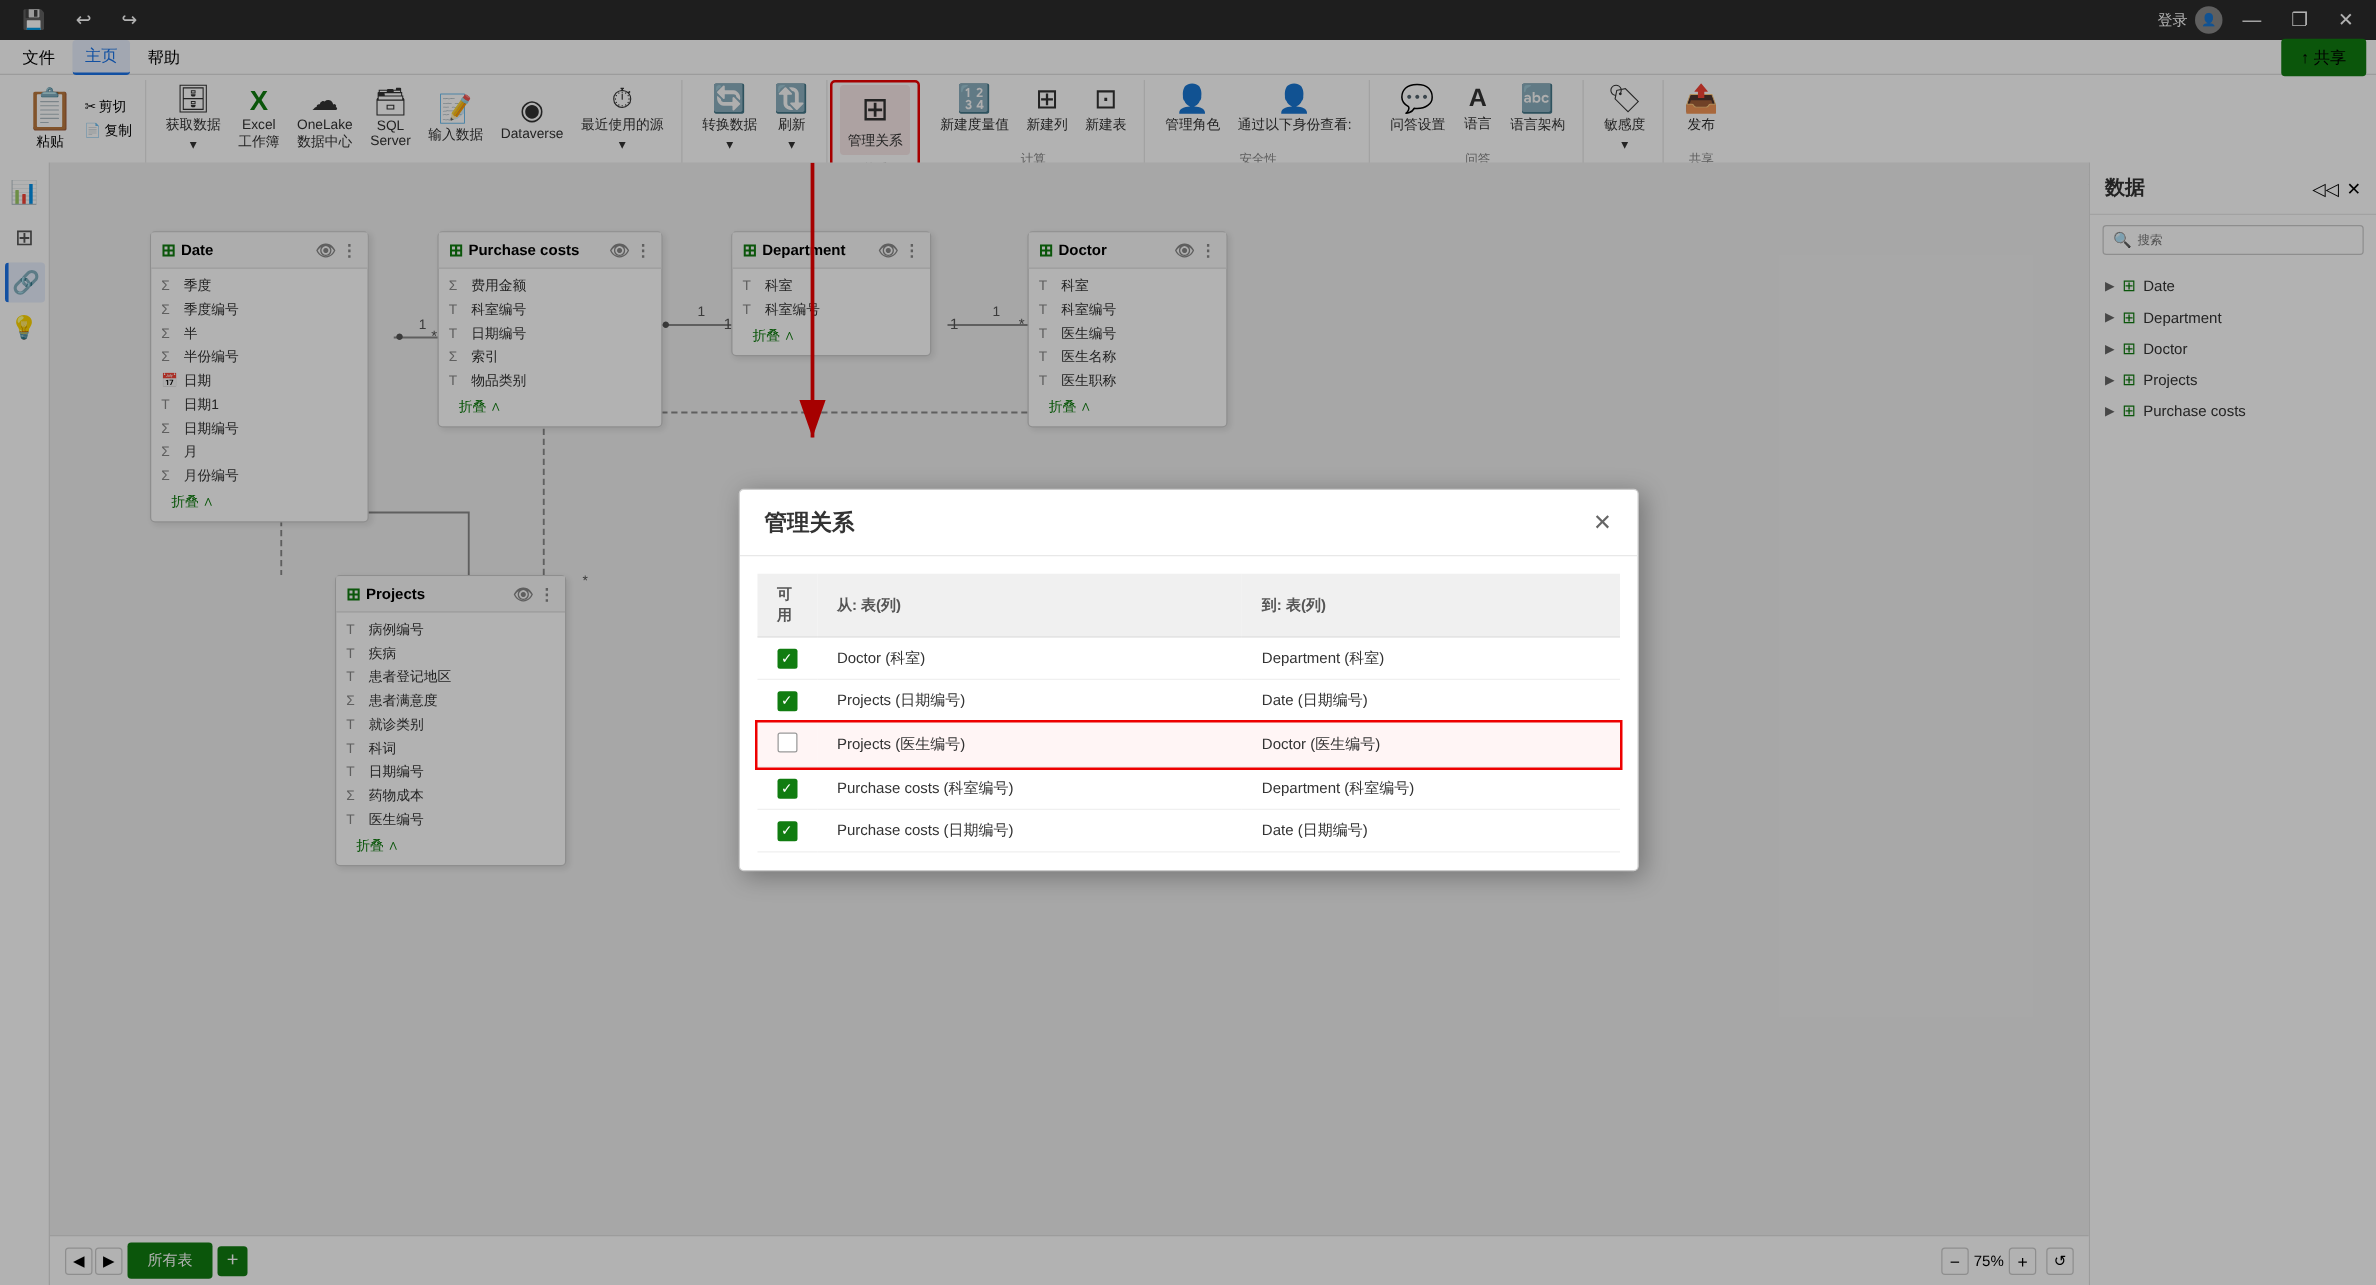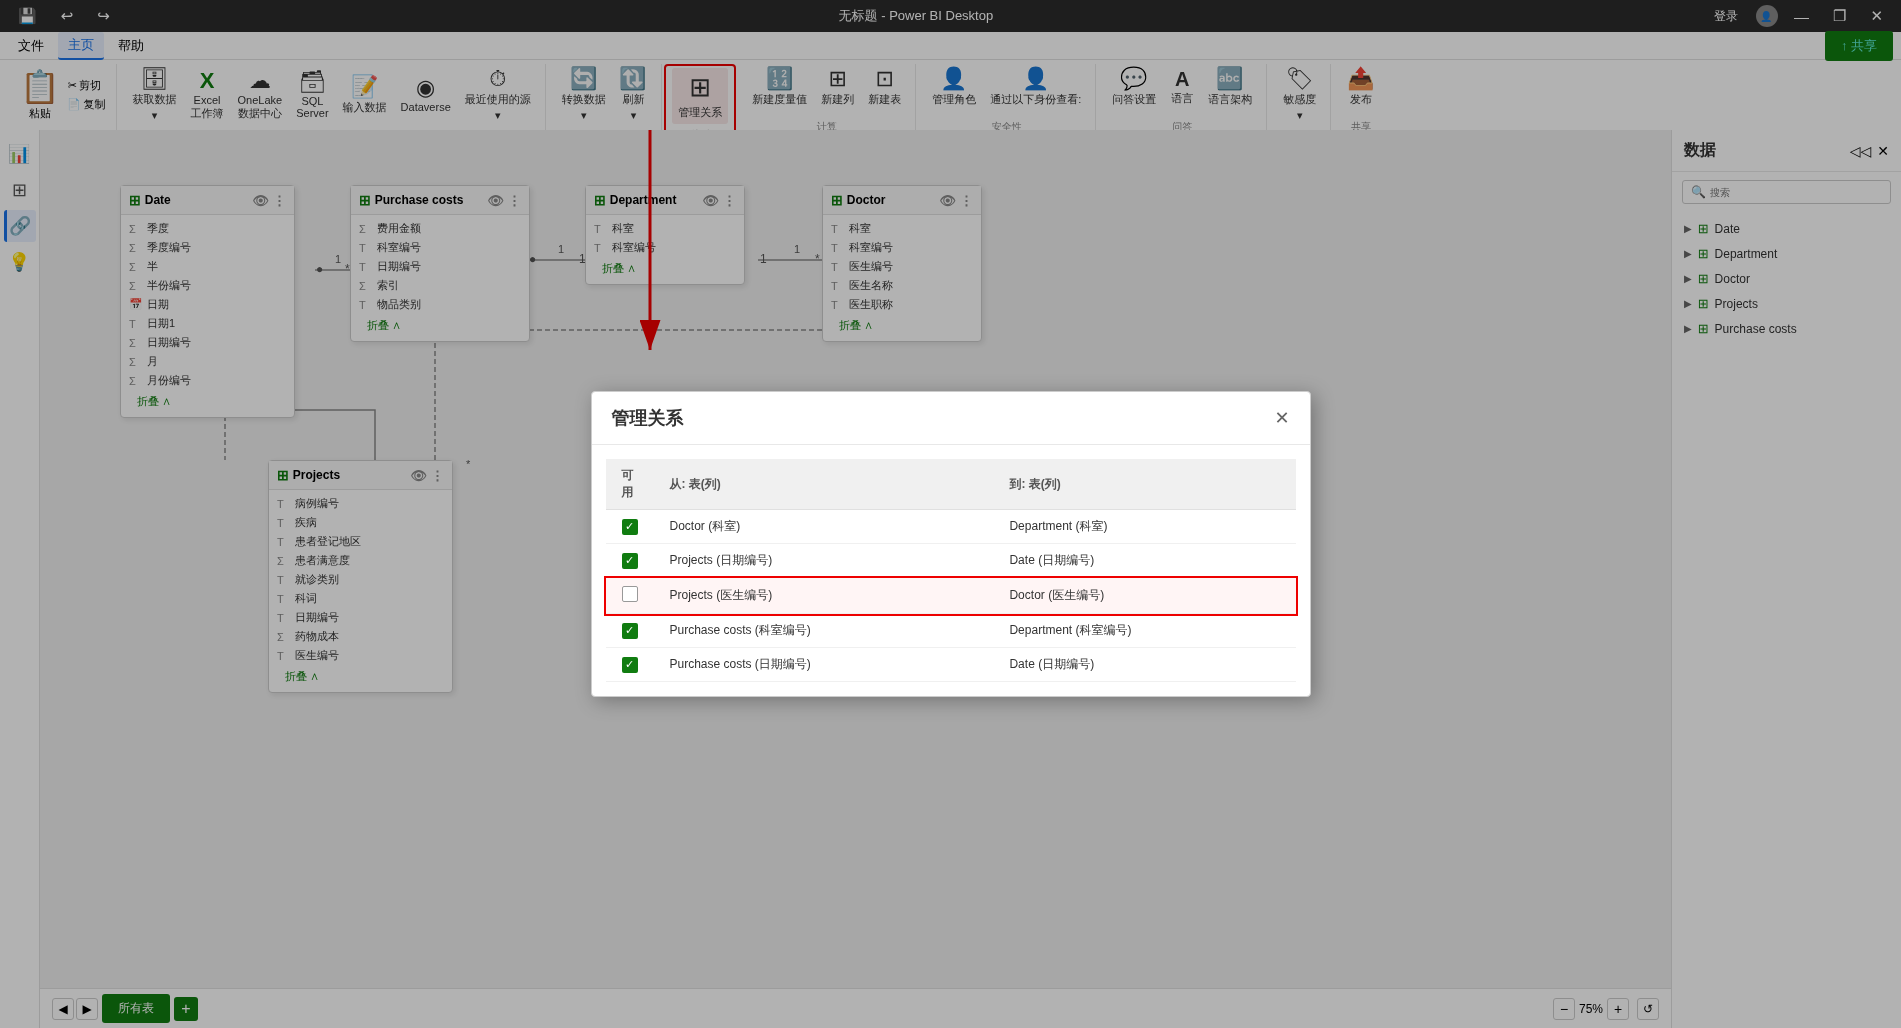--- a/index.html
+++ b/index.html
@@ -12,21 +12,21 @@
       height: 32px;
       display: flex;
       align-items: center;
       justify-content: space-between;
       padding: 0 10px;
       font-size: 13px;
     }
     .title-bar-center { flex: 1; text-align: center; }
     .title-bar-right { display: flex; gap: 8px; align-items: center; }
     .win-btn { background: none; border: none; color: #fff; cursor: pointer; font-size: 15px; padding: 2px 8px; }
-    .login-area { display: flex; align-items: center; gap: 18px; font-size: 12px; cursor: pointer; text-align: center; }
+    .login-area { display: flex; align-items: center; gap: 6px; font-size: 12px; cursor: pointer; text-align: center; }
     .avatar-circle { width: 22px; height: 22px; border-radius: 50%; background: #888; display: flex; align-items: center; justify-content: center; font-size: 10px; }
 
     
     .menu-bar {
       background: #fff;
       display: flex;
       align-items: center;
       height: 28px;
       border-bottom: 1px solid #e0e0e0;
       padding: 0 8px;
@@ -80,21 +80,21 @@
       min-width: 36px;
       gap: 2px;
     }
     .ribbon-icon { font-size: 22px; line-height: 1; }
     .small-btns { display: flex; flex-direction: column; gap: 2px; }
     .small-btn { display: flex; align-items: center; gap: 2px; font-size: 11px; cursor: pointer; padding: 1px 2px; border-radius: 2px; }
 
     
     .share-btn {
       background: #107c10;
-      color: #5eead4;
+      color: #000000;
       border: none;
       padding: 6px 16px;
       border-radius: 3px;
       cursor: pointer;
       font-size: 13px;
       margin-left: auto;
       display: flex;
       gap: 4px;
     }
 
@@ -416,21 +416,20 @@
   </style>
 </head>
 <body>
 
 <div class="title-bar">
   <div style="display:flex;gap:8px;align-items:center;">
     <button class="win-btn">💾</button>
     <button class="win-btn">↩</button>
     <button class="win-btn">↪</button>
   </div>
-  <div class="title-bar-center">无标题 - Power BI Desktop</div>
   <div class="title-bar-right">
     <div class="login-area">
       <span>登录</span>
       <div class="avatar-circle">👤</div>
     </div>
     <button class="win-btn">—</button>
     <button class="win-btn">❐</button>
     <button class="win-btn close">✕</button>
   </div>
 </div>

